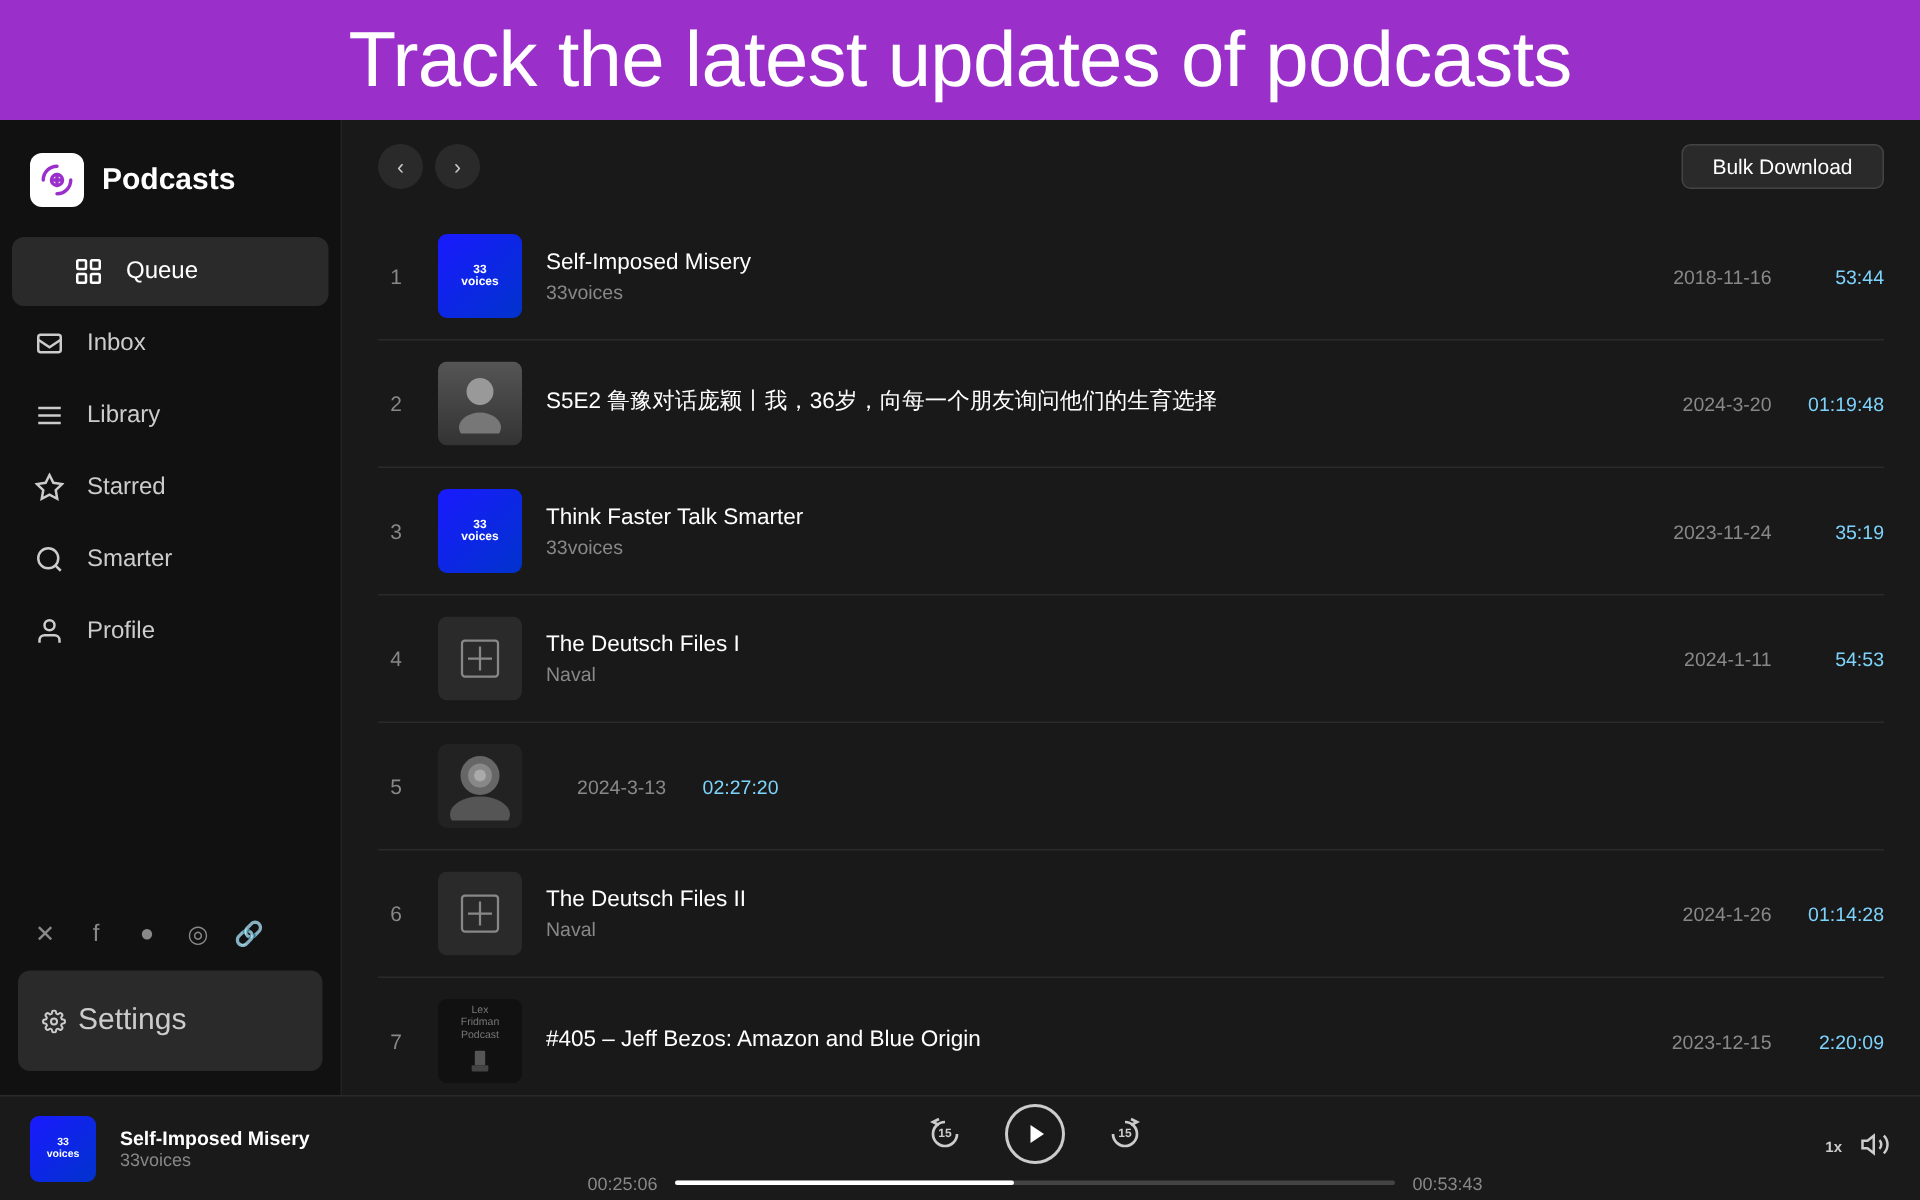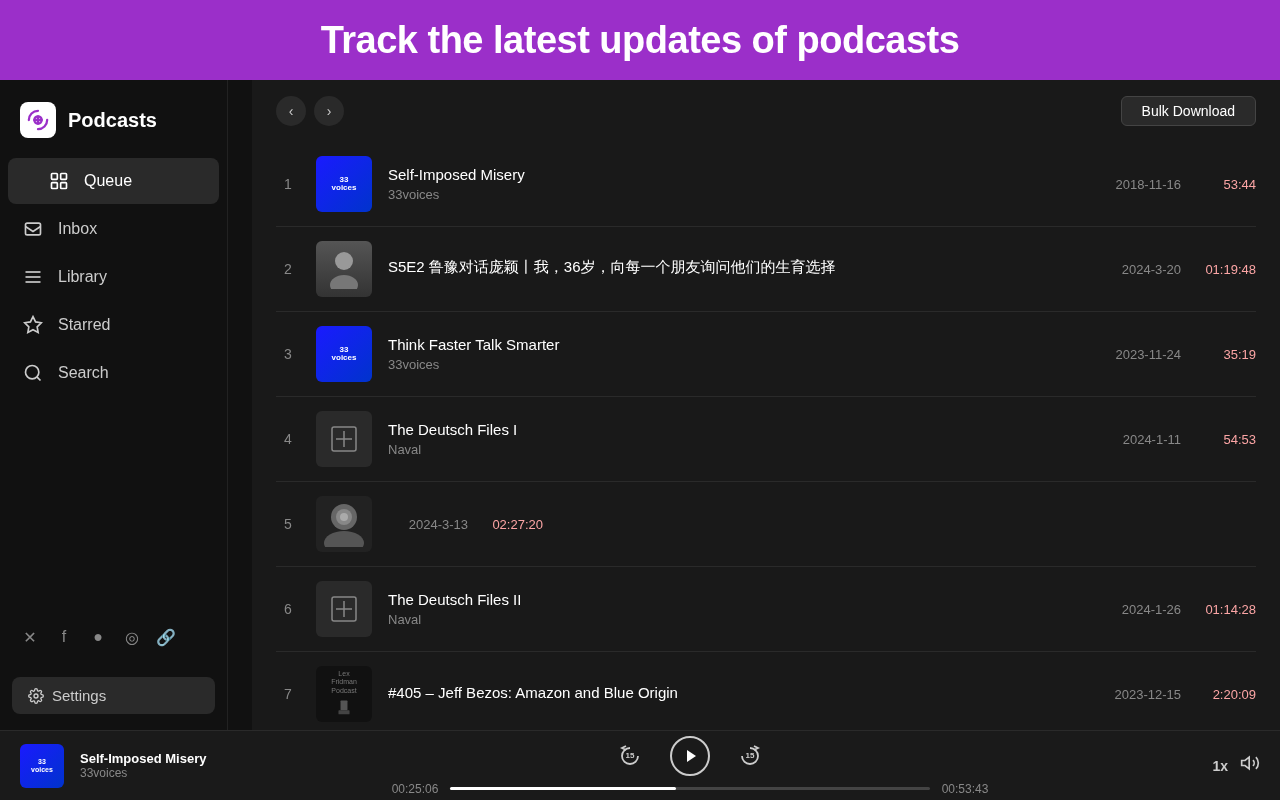--- a/index.html
+++ b/index.html
@@ -8,32 +8,31 @@
     
     .banner {
       background: #9b2fc9;
       height: 80px;
       display: flex;
       align-items: center;
       justify-content: center;
       flex-shrink: 0;
     }
     .banner-title {
-      font-size: 38px;
-      font-weight: 700;
+      font-size: 52px;
+      font-weight: 400;
       color: #fff;
       letter-spacing: -0.5px;
     }
 
     
     .app-body {
       display: flex;
       flex: 1;
       overflow: hidden;
-      gap: 24px;
     }
 
     
     .sidebar {
       width: 228px;
       background: #111;
       display: flex;
       flex-direction: column;
       padding-top: 10px;
       flex-shrink: 0;
@@ -98,31 +97,31 @@
       width: 20px;
       height: 20px;
       display: flex;
       align-items: center;
       justify-content: center;
       color: #888;
       font-size: 16px;
       cursor: pointer;
     }
     .settings-btn {
-      margin: 20px 12px 16px;
+      margin: 4px 12px 16px;
       background: #2a2a2a;
       border: none;
       color: #ccc;
       border-radius: 8px;
-      padding: 10px 16px;
+      padding: 22px 16px;
       cursor: pointer;
       display: flex;
       align-items: center;
       gap: 8px;
-      font-size: 15px;
+      font-size: 20px;
       width: calc(100% - 24px);
     }
 
     
     .main-content {
       flex: 1;
       background: #191919;
       display: flex;
       flex-direction: column;
       overflow: hidden;
@@ -257,21 +256,21 @@
       flex-shrink: 0;
     }
     .episode-date {
       font-size: 13px;
       color: #888;
       min-width: 80px;
       text-align: right;
     }
     .episode-duration {
       font-size: 13px;
-      color: #fca5a5;
+      color: #7dd3fc;
       min-width: 55px;
       text-align: right;
     }
 
     
     .player-bar {
       height: 70px;
       background: #1a1a1a;
       border-top: 1px solid #2a2a2a;
       display: flex;
@@ -370,21 +369,21 @@
       display: flex;
       align-items: center;
       gap: 12px;
       min-width: 100px;
       justify-content: flex-end;
     }
     .speed-btn {
       background: none;
       border: none;
       color: #ccc;
-      font-size: 14px;
+      font-size: 10px;
       font-weight: 600;
       cursor: pointer;
     }
     .volume-btn {
       background: none;
       border: none;
       color: #ccc;
       font-size: 18px;
       cursor: pointer;
     }
@@ -465,23 +464,32 @@
         <span>Starred</span>
       </div>
 
       <div class="nav-item">
         <span class="nav-icon">
           <svg width="20" height="20" viewBox="0 0 24 24" fill="none" stroke="currentColor" stroke-width="2">
             <circle cx="11" cy="11" r="8"></circle>
             <line x1="21" y1="21" x2="16.65" y2="16.65"></line>
           </svg>
         </span>
-        <span>Search</span>
-      </div>
-
+        <span>Smarter</span>
+      </div>
+
+      <div class="nav-item">
+        <span class="nav-icon">
+          <svg width="20" height="20" viewBox="0 0 24 24" fill="none" stroke="currentColor" stroke-width="2">
+            <path d="M20 21v-2a4 4 0 0 0-4-4H8a4 4 0 0 0-4 4v2"></path>
+            <circle cx="12" cy="7" r="4"></circle>
+          </svg>
+        </span>
+        <span>Profile</span>
+      </div>
     </nav>
 
     <div class="sidebar-social">
       <span class="social-icon">✕</span>
       <span class="social-icon">f</span>
       <span class="social-icon">●</span>
       <span class="social-icon">◎</span>
       <span class="social-icon">🔗</span>
     </div>
 

